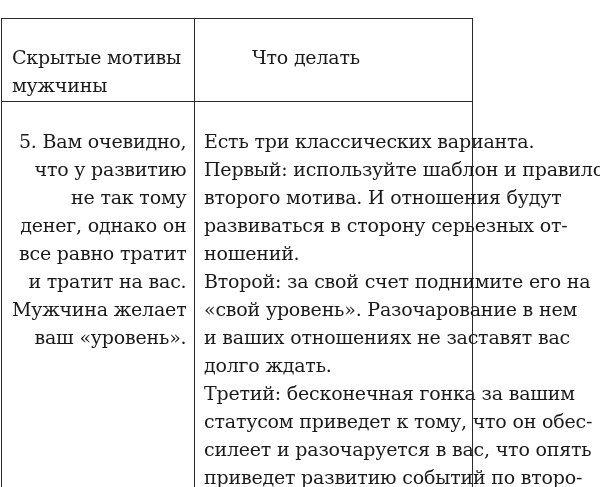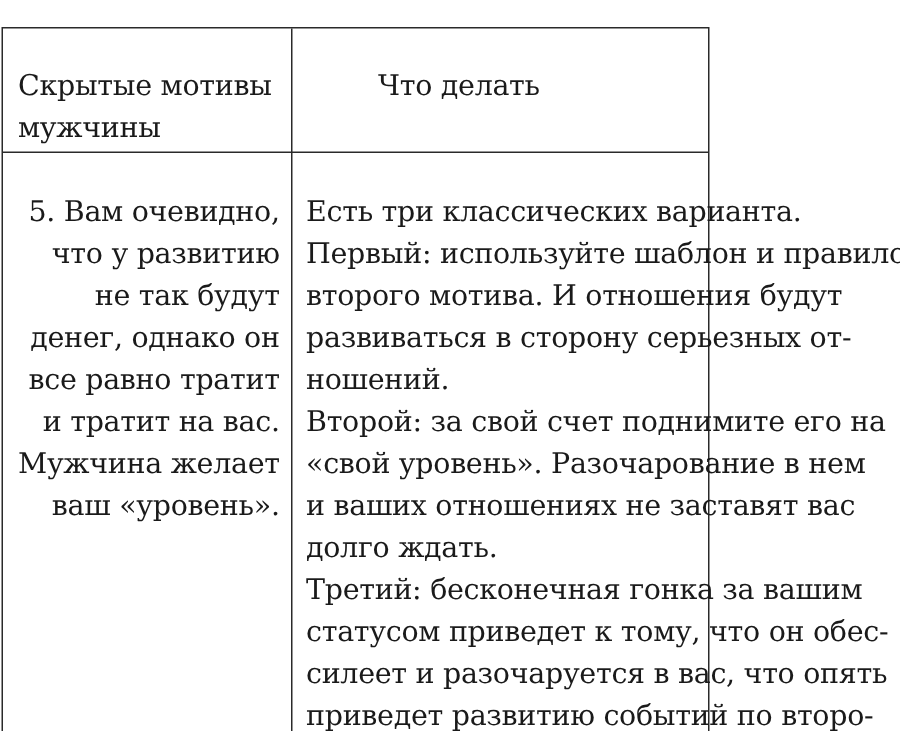--- a/index.html
+++ b/index.html
@@ -66,21 +66,21 @@
     <span class="line">мужчины</span>
   </div>
 
   <div class="cell h2">
     <span class="line">Что делать</span>
   </div>
 
   <div class="cell b1">
     <span class="line">5. Вам очевидно,</span>
     <span class="line">что у развитию</span>
-    <span class="line">не так будут</span>
+    <span class="line">не так тому</span>
     <span class="line">денег, однако он</span>
     <span class="line">все равно тратит</span>
     <span class="line">и тратит на вас.</span>
     <span class="line">Мужчина желает</span>
     <span class="line">ваш «уровень».</span>
   </div>
 
   <div class="cell b2">
     <span class="line">Есть три классических варианта.</span>
     <span class="line">Первый: используйте шаблон и правило</span>

